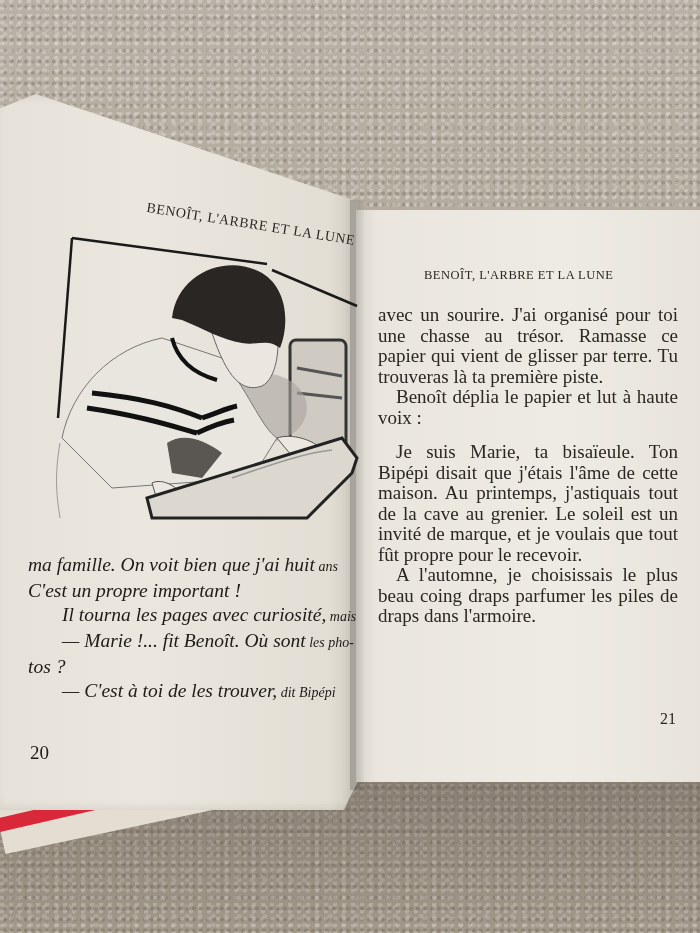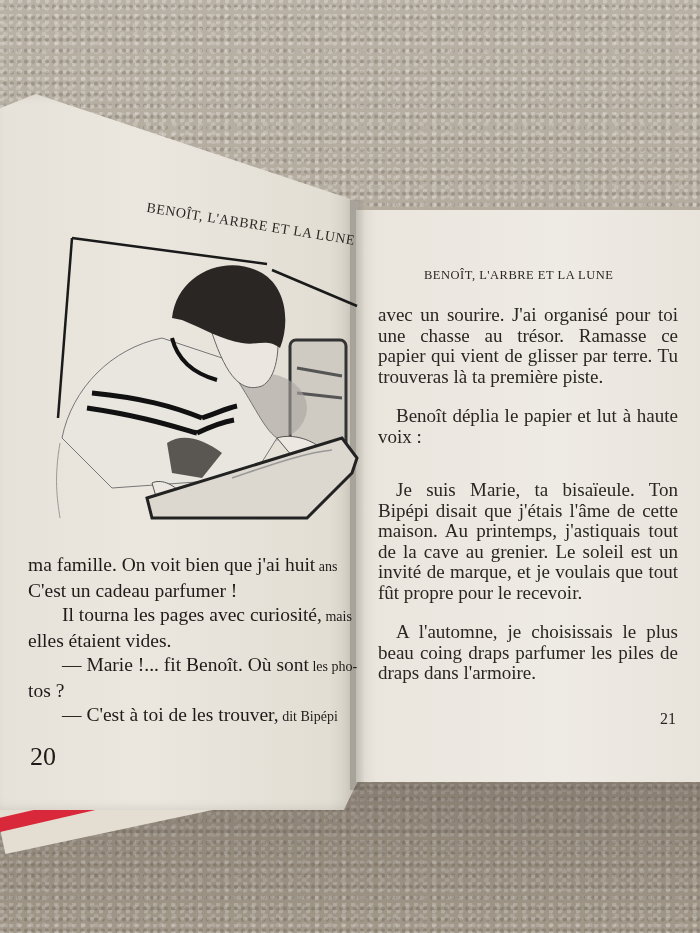--- a/index.html
+++ b/index.html
@@ -48,31 +48,31 @@
   .rh-left { left: 148px; top: 200px; transform: rotate(9deg); transform-origin: left top; font-size: 14px; }
   .rh-right { left: 424px; top: 268px; font-size: 12.5px; }
 
   .illustration {
     position: absolute; left: 52px; top: 228px; width: 310px; height: 300px;
   }
   .text-left {
     position: absolute; left: 28px; top: 553px; width: 330px;
     font-size: 19.5px; line-height: 24px; color: #1e1b18;
   }
-  .text-left p { white-space: nowrap; }
+  .text-left p { white-space: nowrap; font-style: italic; }
   .indent { padding-left: 34px; }
   .small-tail { font-size: 14px; }
-  .pnum-left { position: absolute; left: 30px; top: 742px; font-size: 26px; color: #1e1b18; }
+  .pnum-left { position: absolute; left: 30px; top: 742px; font-size: 19px; color: #1e1b18; }
 
   .text-right {
     position: absolute; left: 378px; top: 305px; width: 300px;
     font-size: 19px; line-height: 20.5px; color: #2a2622;
   }
   .text-right p { text-align: justify; text-align-last: left; }
-  .text-right .ind { text-indent: 18px; margin-top: 19px; }
+  .text-right .ind { text-indent: 18px; }
   .text-right .italic { }
   .gap { height: 14px; }
   .pnum-right { position: absolute; left: 660px; top: 710px; font-size: 16px; color: #2a2622; }
   .gutter {
     position: absolute; left: 350px; top: 200px; width: 14px; height: 590px;
     background: linear-gradient(90deg, rgba(0,0,0,0.18), rgba(0,0,0,0.02));
   }
 </style>
 </head>
 <body>
@@ -117,23 +117,22 @@
   <path d="M100 255 C110 250 125 258 130 268 L105 272 Z" fill="#ece8e1" stroke="#555" stroke-width="1"></path>
 
   <path d="M95 270 L290 210 L305 230 L300 245 L255 290 L100 290 Z" fill="#ddd8cf" stroke="#222" stroke-width="3"></path>
   <path d="M180 250 C210 240 250 225 280 222" stroke="#999" stroke-width="1.5" fill="none"></path>
 
   <path d="M8 215 C2 250 5 270 8 290" stroke="#999" stroke-width="1" fill="none"></path>
 </svg>
 
 <div class="text-left">
   <p><span>ma famille. On voit bien que j'ai huit</span><span class="small-tail"> ans</span></p>
-  <p><span>C'est un cadeau parfumer !</span></p>
+  <p><span>C'est un propre important !</span></p>
   <p class="indent"><span>Il tourna les pages avec curiosité,</span><span class="small-tail"> mais</span></p>
-  <p><span>elles étaient vides.</span></p>
   <p class="indent"><span>— Marie !... fit Benoît. Où sont</span><span class="small-tail"> les pho-</span></p>
   <p><span>tos ?</span></p>
   <p class="indent"><span>— C'est à toi de les trouver,</span><span class="small-tail"> dit Bipépi</span></p>
 </div>
 <div class="pnum-left">20</div>
 
 <div class="running-head rh-right">BENOÎT, L'ARBRE ET LA LUNE</div>
 <div class="text-right">
   <p>avec un sourire. J'ai organisé pour toi une chasse au trésor. Ramasse ce papier qui vient de glisser par terre. Tu trouveras là ta première piste.</p>
   <p class="ind">Benoît déplia le papier et lut à haute voix :</p>

